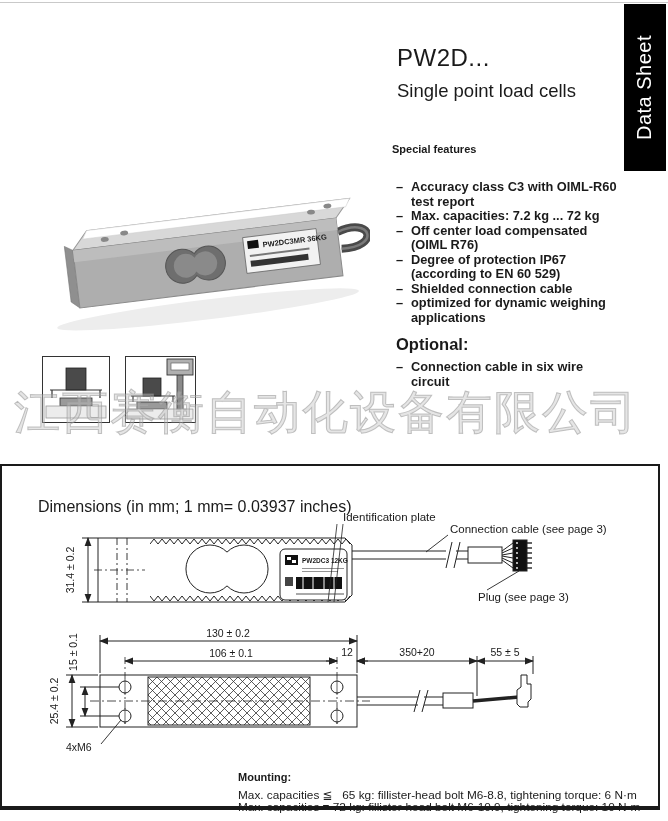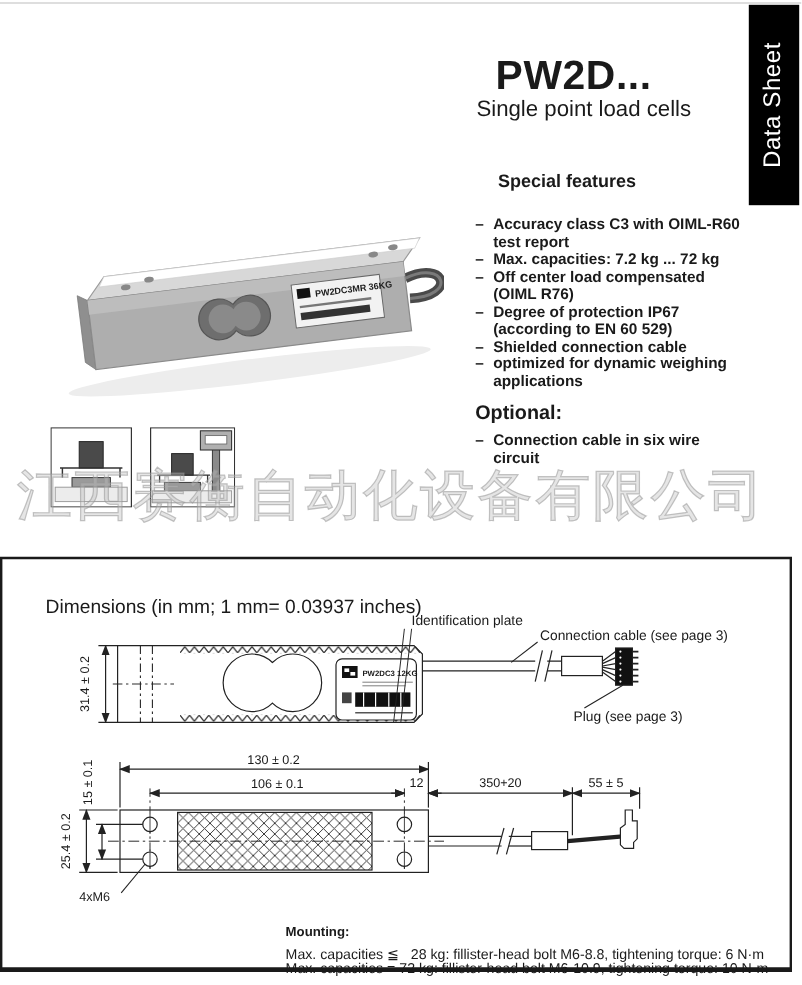--- a/index.html
+++ b/index.html
@@ -18,23 +18,23 @@
   #datasheet-tab {
     left:624px; top:4px; width:42px; height:167px; background:#000;
     display:flex; align-items:center; justify-content:center;
   }
   #datasheet-tab span {
     transform:rotate(-90deg); white-space:nowrap; color:#fff;
     font-size:20px; letter-spacing:0.5px;
   }
 
   
-  #page-title   { left:413px; top:44px;  font-size:34px; font-weight:bold; letter-spacing:0.5px; }
+  #page-title   { left:397px; top:44px;  font-size:24px; font-weight:normal; letter-spacing:0.5px; }
   #page-subtitle{ left:397px; top:80px;  font-size:18.5px;text-align:center; }
-  #special-heading { left:415px; top:143px; font-size:15px; font-weight:bold; }
+  #special-heading { left:392px; top:143px; font-size:11px; font-weight:bold; }
   #optional-heading{ left:396px; top:335px; font-size:16.5px; font-weight:bold;text-align:right; }
 
   .feature-list { width:228px; }
   #special-list { left:396px; top:180px; }
   #optional-list{ left:396px; top:360px; }
   .feature-item { display:flex; font-size:12.8px; font-weight:bold; line-height:14.5px; }
   .feature-item .dash { width:15px; flex:0 0 15px; }
   .feature-item .dash::before { content:"–"; }
   .feature-item .txt { width:213px; }
 
@@ -311,16 +311,16 @@
     <text class="dimtxt" x="347" y="656" text-anchor="middle">12</text>
     <text class="dimtxt" x="417" y="656" text-anchor="middle">350+20</text>
     <text class="dimtxt" x="505" y="656" text-anchor="middle">55 ± 5</text>
     <text class="dimtxt" x="77" y="652" text-anchor="middle" transform="rotate(-90 77 652)">15 ± 0.1</text>
     <text class="dimtxt" x="58" y="701" text-anchor="middle" transform="rotate(-90 58 701)">25.4 ± 0.2</text>
     <text class="dimtxt" x="66" y="751">4xM6</text>
     <text x="302" y="563" font-size="6.5" font-weight="bold">PW2DC3 12KG</text>
   </svg>
 
   <div id="mounting-heading" class="abs">Mounting:</div>
-  <div id="mounting-line1" class="abs mounting-line">Max. capacities ≦   28 kg: fillister-head bolt M6-8.8, tightening torque: 6 N·m</div>
+  <div id="mounting-line1" class="abs mounting-line">Max. capacities ≦   65 kg: fillister-head bolt M6-8.8, tightening torque: 6 N·m</div>
   <div id="mounting-line2" class="abs mounting-line">Max. capacities = 72 kg: fillister-head bolt M6-10.9, tightening torque: 10 N·m</div>
 
 </div>
 
 </body></html>

